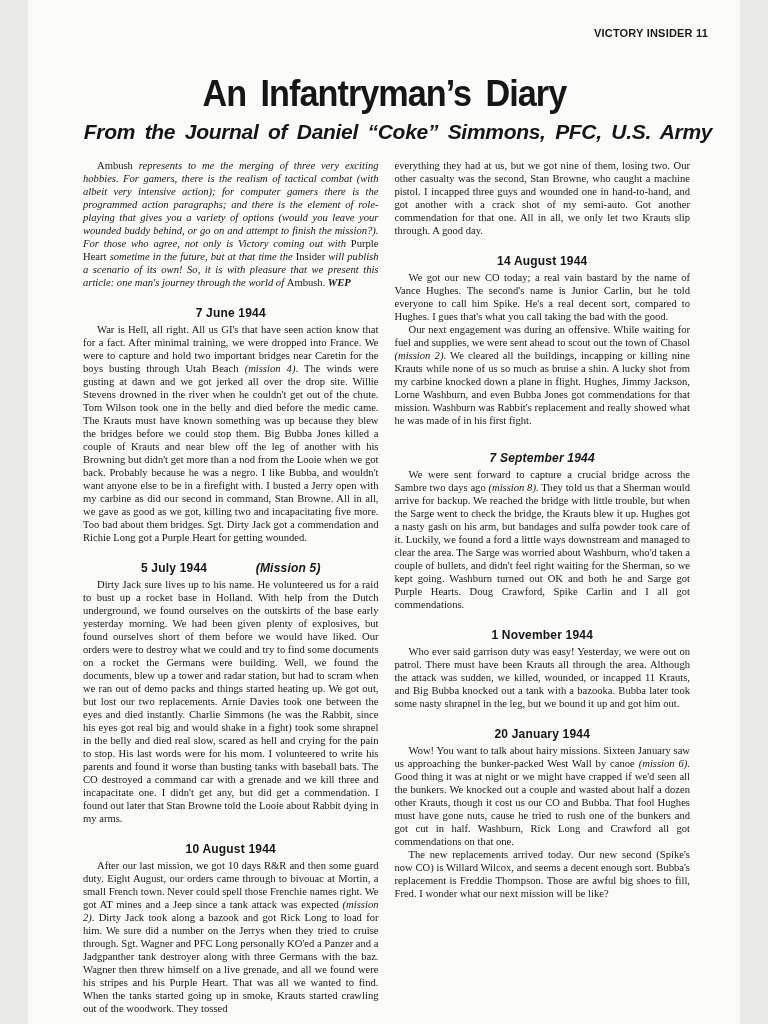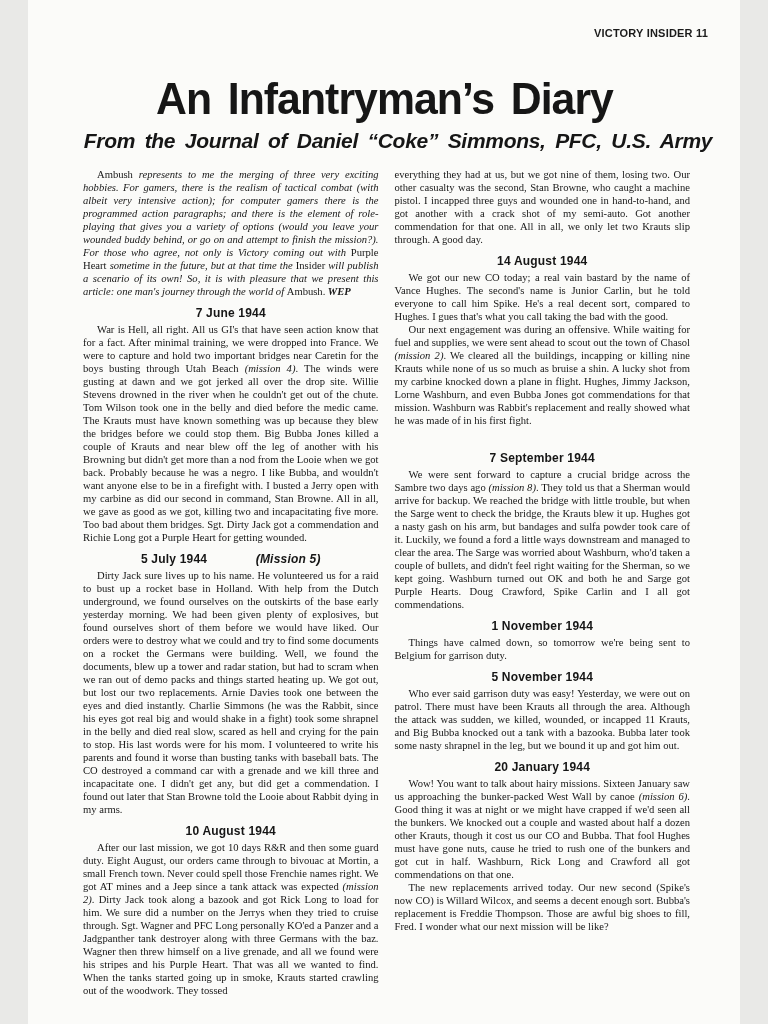--- a/index.html
+++ b/index.html
@@ -15,21 +15,21 @@
   .running-head {
     position:absolute; top:27px; right:32px;
     font-family:"Liberation Sans", sans-serif;
     font-weight:bold; font-size:11px; letter-spacing:0.2px;
     color:#1b1b1b;
   }
   .title {
     margin:0; padding-top:76px;
     text-align:center;
     font-family:"Liberation Sans", sans-serif;
-    font-weight:bold; font-size:45px; line-height:1.0;
+    font-weight:bold; font-size:36px; line-height:1.0;
     letter-spacing:-1px; word-spacing:6px;
   }
   .title .squeeze { display:inline-block; transform:scaleX(0.95); transform-origin:center; }
   .subtitle {
     margin-top:9px;
     text-align:center;
     font-family:"Liberation Sans", sans-serif;
     font-weight:bold; font-style:italic;
     font-size:21px; line-height:1.05;
     letter-spacing:-0.3px; word-spacing:4px;padding-left:28px;
@@ -50,24 +50,24 @@
     font-size:10.6px; line-height:13px;
     text-align:justify;
   }
   .col p { margin:0; text-indent:14px; }
   .col p.no-indent { text-indent:0; }
   .col p.intro { font-style:italic; }
   .sec-heading {
     font-family:"Liberation Sans", sans-serif;
     font-weight:bold; font-size:12px; line-height:13px;
     text-align:center; text-indent:0;
-    margin:9px 0 3px 0;
+    margin:18px 0 3px 0;
     letter-spacing:0.2px;
   }
-  .sec-heading.gap-before { margin-top:25px; }
+  .sec-heading.gap-before { margin-top:25px;font-style:italic; }
   .heading-suffix { font-style:italic;padding-left:45px; }
   .s-i { font-style:italic; }
   .s-roman { font-style:normal; }
   .s-bi { font-style:italic; font-weight:bold; }
 </style>
 </head>
 <body>
 
 <div class="page">
   <div class="running-head">VICTORY INSIDER 11</div>
@@ -84,21 +84,19 @@
         <p><span>After our last mission, we got 10 days R&amp;R and then some guard duty. Eight August, our orders came through to bivouac at Mortin, a small French town. Never could spell those Frenchie names right. We got AT mines and a Jeep since a tank attack was expected </span><span class="s-i">(mission 2)</span><span>. Dirty Jack took along a bazook and got Rick Long to load for him. We sure did a number on the Jerrys when they tried to cruise through. Sgt. Wagner and PFC Long personally KO'ed a Panzer and a Jadgpanther tank destroyer along with three Germans with the baz. Wagner then threw himself on a live grenade, and all we found were his stripes and his Purple Heart. That was all we wanted to find. When the tanks started going up in smoke, Krauts started crawling out of the woodwork. They tossed</span></p>
       </div>
     <div class="col" id="col-right">
         <p class="no-indent"><span>everything they had at us, but we got nine of them, losing two. Our other casualty was the second, Stan Browne, who caught a machine pistol. I incapped three guys and wounded one in hand-to-hand, and got another with a crack shot of my semi-auto. Got another commendation for that one. All in all, we only let two Krauts slip through. A good day.</span></p>
         <div class="sec-heading"><span>14 August 1944</span></div>
         <p><span>We got our new CO today; a real vain bastard by the name of Vance Hughes. The second's name is Junior Carlin, but he told everyone to call him Spike. He's a real decent sort, compared to Hughes. I gues that's what you call taking the bad with the good.</span></p>
         <p><span>Our next engagement was during an offensive. While waiting for fuel and supplies, we were sent ahead to scout out the town of Chasol </span><span class="s-i">(mission 2)</span><span>. We cleared all the buildings, incapping or killing nine Krauts while none of us so much as bruise a shin. A lucky shot from my carbine knocked down a plane in flight. Hughes, Jimmy Jackson, Lorne Washburn, and even Bubba Jones got commendations for that mission. Washburn was Rabbit's replacement and really showed what he was made of in his first fight.</span></p>
         <div class="sec-heading gap-before"><span>7 September 1944</span></div>
         <p><span>We were sent forward to capture a crucial bridge across the Sambre two days ago </span><span class="s-i">(mission 8)</span><span>. They told us that a Sherman would arrive for backup. We reached the bridge with little trouble, but when the Sarge went to check the bridge, the Krauts blew it up. Hughes got a nasty gash on his arm, but bandages and sulfa powder took care of it. Luckily, we found a ford a little ways downstream and managed to clear the area. The Sarge was worried about Washburn, who'd taken a couple of bullets, and didn't feel right waiting for the Sherman, so we kept going. Washburn turned out OK and both he and Sarge got Purple Hearts. Doug Crawford, Spike Carlin and I all got commendations.</span></p>
         <div class="sec-heading"><span>1 November 1944</span></div>
-        <p><span>Things have calmed down, so tomorrow we're being sent to Belgium for garrison duty.</span></p>
-        <div class="sec-heading"><span>5 November 1944</span></div>
         <p><span>Who ever said garrison duty was easy! Yesterday, we were out on patrol. There must have been Krauts all through the area. Although the attack was sudden, we killed, wounded, or incapped 11 Krauts, and Big Bubba knocked out a tank with a bazooka. Bubba later took some nasty shrapnel in the leg, but we bound it up and got him out.</span></p>
         <div class="sec-heading"><span>20 January 1944</span></div>
         <p><span>Wow! You want to talk about hairy missions. Sixteen January saw us approaching the bunker-packed West Wall by canoe </span><span class="s-i">(mission 6)</span><span>. Good thing it was at night or we might have crapped if we'd seen all the bunkers. We knocked out a couple and wasted about half a dozen other Krauts, though it cost us our CO and Bubba. That fool Hughes must have gone nuts, cause he tried to rush one of the bunkers and got cut in half. Washburn, Rick Long and Crawford all got commendations on that one.</span></p>
         <p><span>The new replacements arrived today. Our new second (Spike's now CO) is Willard Wilcox, and seems a decent enough sort. Bubba's replacement is Freddie Thompson. Those are awful big shoes to fill, Fred. I wonder what our next mission will be like?</span></p>
       </div>
   </div>
 </div>
 
 </body></html>

